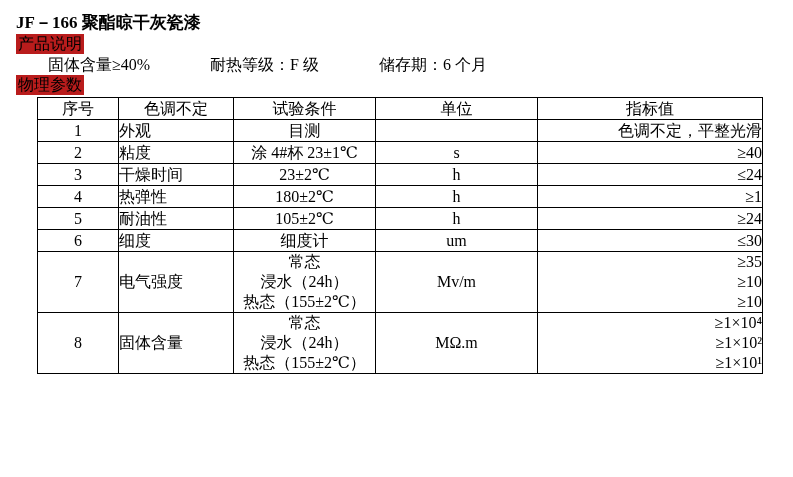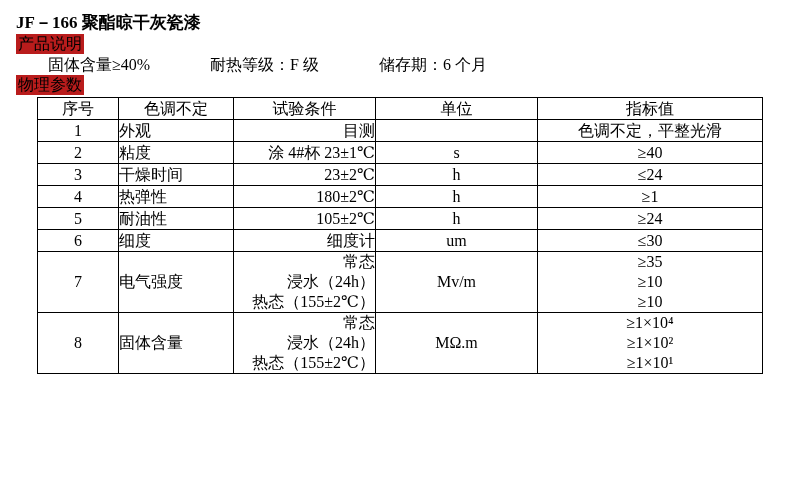--- a/index.html
+++ b/index.html
@@ -64,23 +64,23 @@
     line-height: 20px;
     padding: 0;
     vertical-align: middle;
     white-space: pre-line;
     overflow: hidden;
   }
   table.spec th { height: 21px; text-align: center; }
   table.spec td { height: 21px; }
   td.c-no    { text-align: center; }
   td.c-item  { text-align: left; padding-left: 9px; }
-  td.c-cond  { text-align: right; padding-left: 9px; }
+  td.c-cond  { text-align: center; padding-left: 9px; }
   td.c-unit  { text-align: center; font-family: "Liberation Serif", "DejaVu Serif", serif; }
-  td.c-value { text-align: center; }
+  td.c-value { text-align: right; }
 </style>
 </head>
 <body>
 
 <div class="content">
 
   <div class="doc-title">JF－166 聚酯晾干灰瓷漆</div>
 
   <div class="section-line">
     <span class="hl">产品说明</span>

